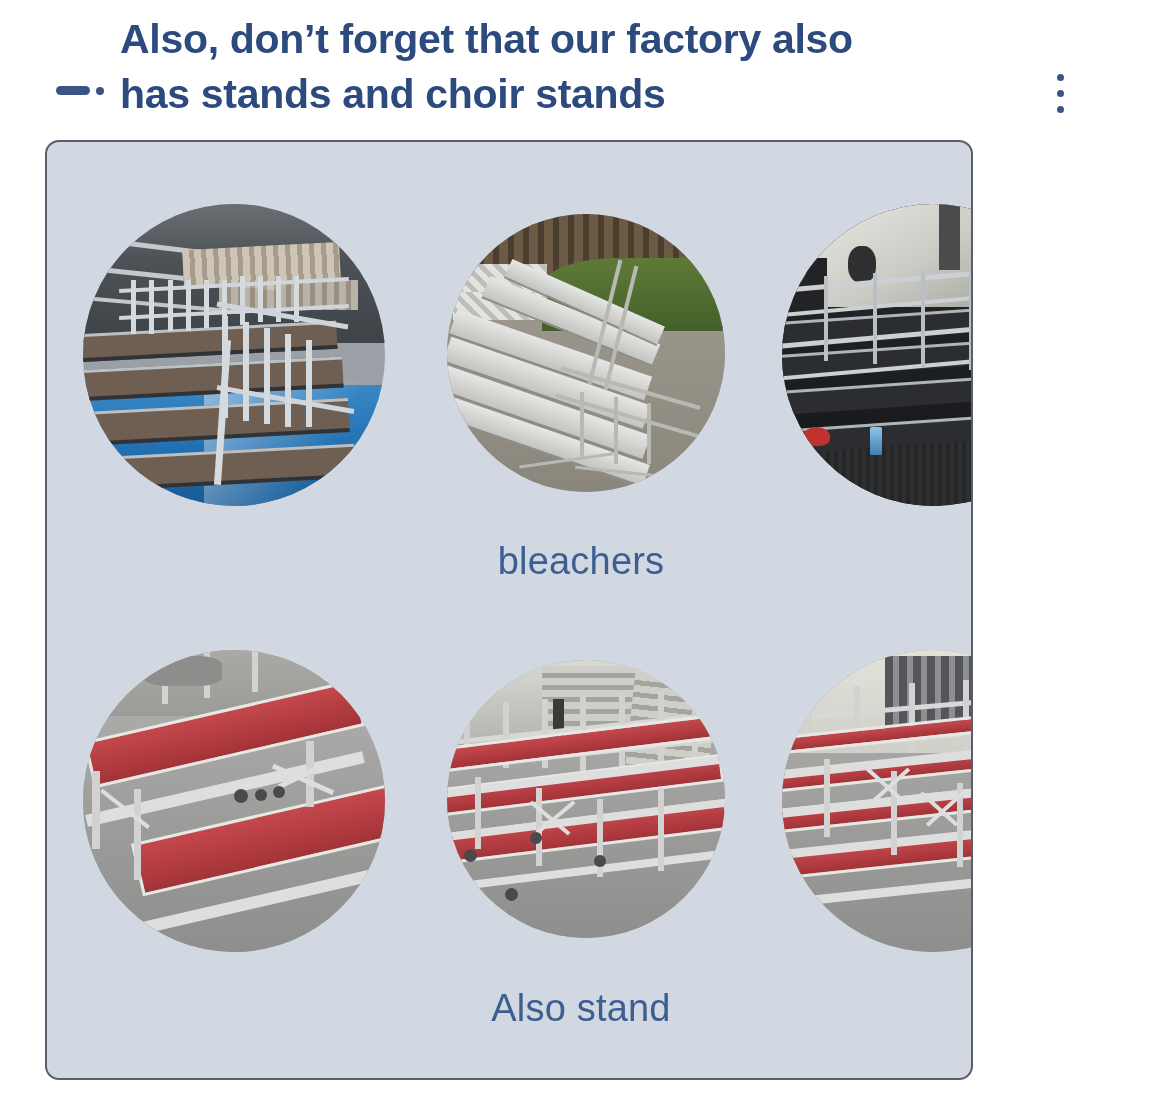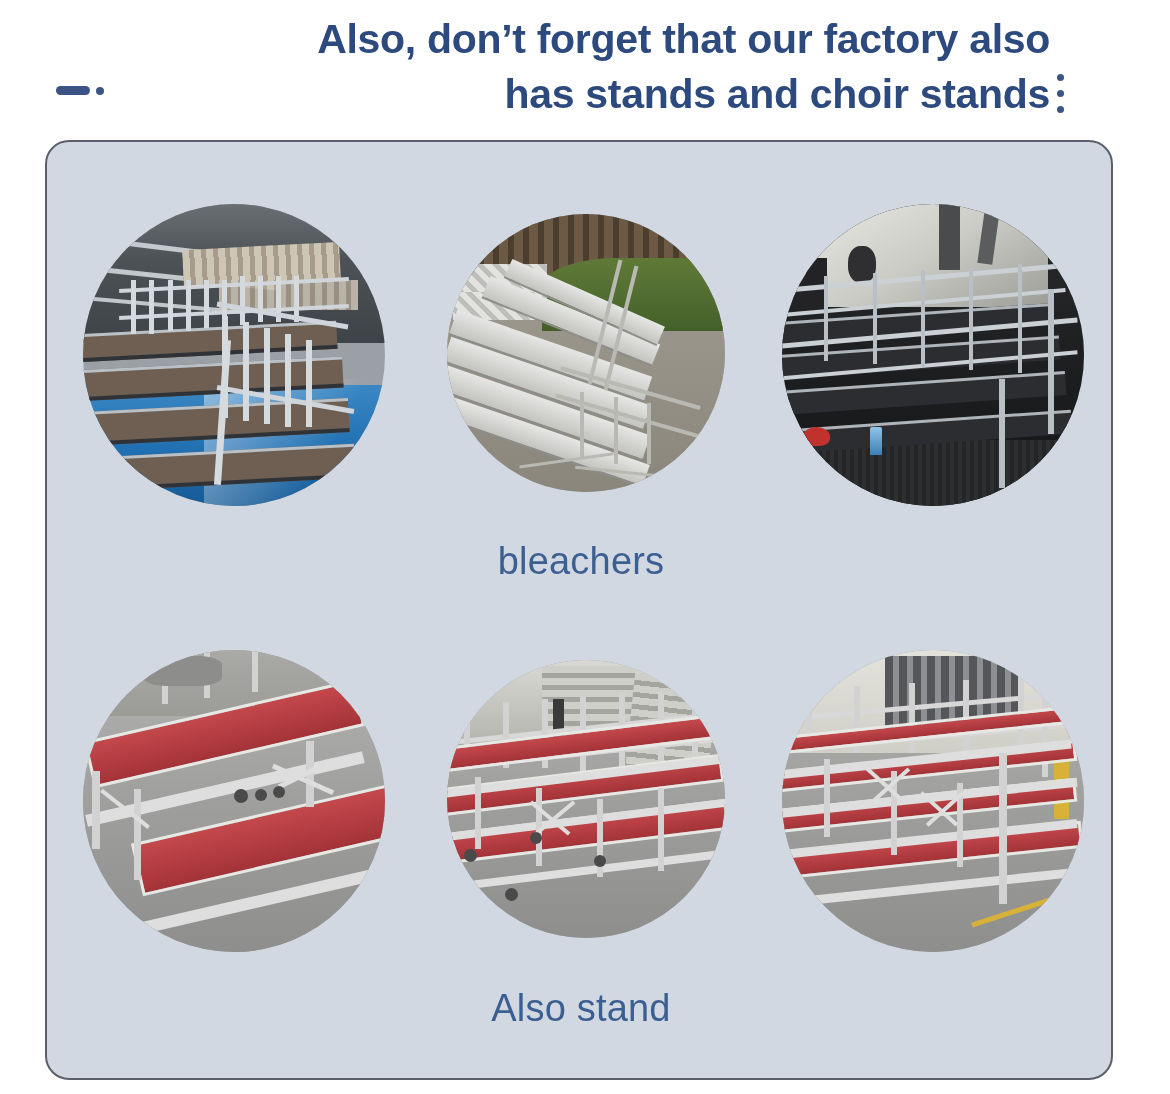--- a/index.html
+++ b/index.html
@@ -21,21 +21,21 @@
     left: 0;
     top: 0;
     width: 1170px;
     height: 132px;
   }
   .header-title {
     position: absolute;
     left: 120px;
     top: 12px;
     width: 930px;
-    text-align: right;
+    text-align: left;
     font-size: 41px;
     font-weight: bold;
     line-height: 1.35;
     color: #2d4a7e;
     letter-spacing: -0.3px;
     white-space: pre-line;
   }
   .menu-left-icon {
     position: absolute;
     left: 56px;
@@ -76,25 +76,25 @@
     background: #3c5385;
     margin: 0 auto 9px auto;
   }
   .menu-right-icon i:last-child { margin-bottom: 0; }
 
   
   .panel {
     position: absolute;
     left: 45px;
     top: 140px;
-    width: 1068px;
+    width: 928px;
     height: 940px;
     background: #d2d8e2;
     border: 2px solid #5a5f6b;
-    border-radius: 24px;
+    border-radius: 14px;
     box-sizing: border-box;
     overflow: hidden;
   }
 
   .gallery-row {
     position: absolute;
     left: 0;
     width: 1068px;
     height: 310px;
   }

